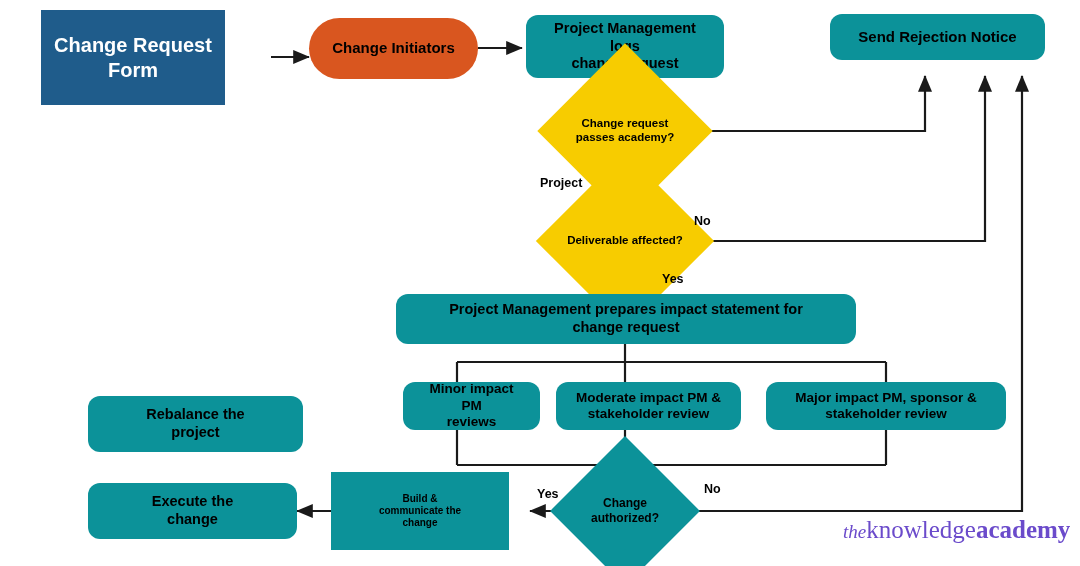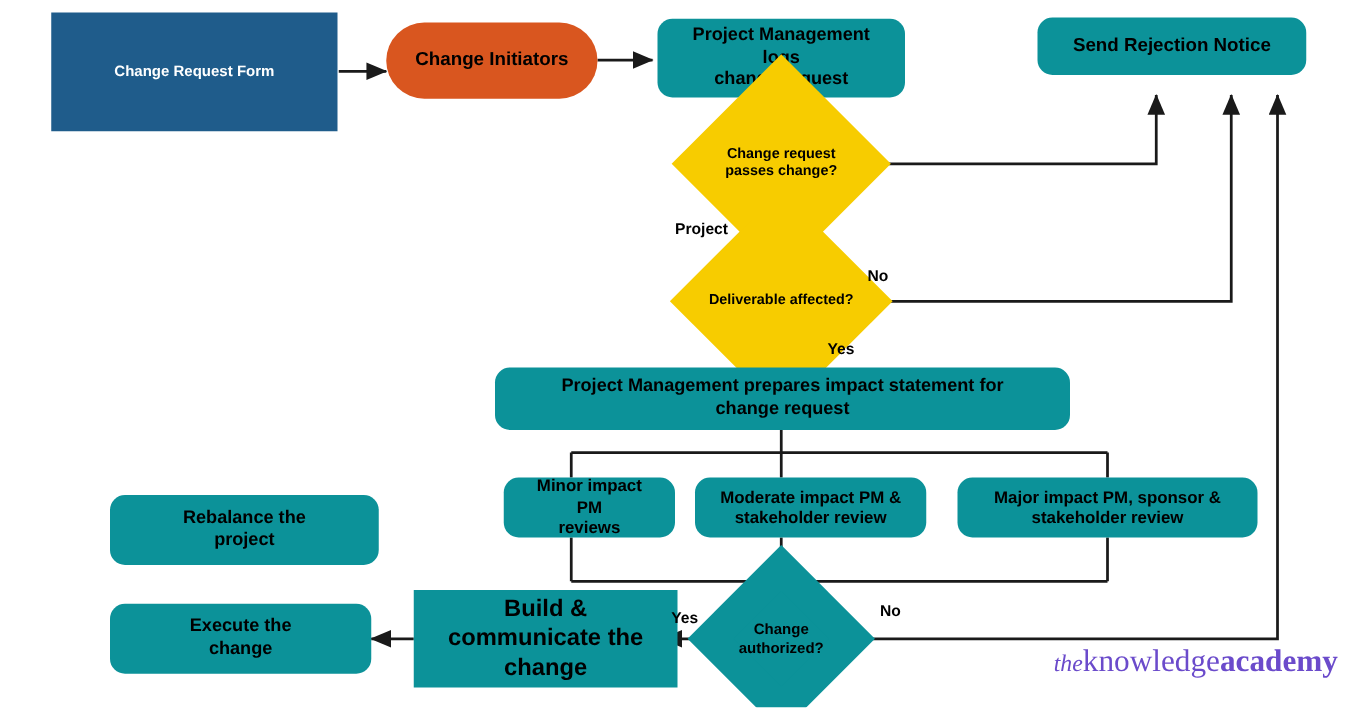--- a/index.html
+++ b/index.html
@@ -124,21 +124,21 @@
       <path d="M625,465 L625,473" marker-end="url(#arrow)"></path>
 
       <path d="M574,511 L530,511" marker-end="url(#arrow)"></path>
 
       <path d="M331,511 L297,511" marker-end="url(#arrow)"></path>
 
       <path d="M677,511 L1022,511 L1022,76" marker-end="url(#arrow)"></path>
     </g>
   </svg>
 
-  <div class="node shape-rect fill-blue" style="left:41px;top:10px;width:229px;height:95px;font-size:12px;">
+  <div class="node shape-rect fill-blue" style="left:41px;top:10px;width:184px;height:95px;font-size:20px;">
     <span>Change Request Form</span>
   </div>
 
   <div class="node shape-stadium fill-orange" style="left:309px;top:18px;width:169px;height:61px;font-size:15px;">
     <span>Change Initiators</span>
   </div>
 
   <div class="node shape-round fill-teal" style="left:526px;top:15px;width:198px;height:63px;font-size:14.5px;">
     <span>
       <span>Project Management logs</span>
@@ -150,21 +150,21 @@
     <span>Send Rejection Notice</span>
   </div>
 
   <div class="diamond dia-yellow" style="left:563px;top:69px;width:124px;height:124px;">
     <div class="dia-shape"></div>
     <div class="dia-inner" style="font-size:11.5px;">
       <span>
         <span>Change</span>
         <span>request</span>
         <span>passes</span>
-        <span>change?</span>
+        <span>academy?</span>
       </span>
     </div>
   </div>
 
   <div class="edge-label" style="left:540px;top:176px;font-size:12.5px;">Project</div>
 
   <div class="diamond dia-yellow" style="left:562px;top:178px;width:126px;height:126px;">
     <div class="dia-shape"></div>
     <div class="dia-inner" style="font-size:11.5px;">
       <span>
@@ -212,21 +212,21 @@
     </span>
   </div>
 
   <div class="node shape-round fill-teal" style="left:88px;top:483px;width:209px;height:56px;font-size:14.5px;">
     <span>
       <span>Execute the</span>
       <span>change</span>
     </span>
   </div>
 
-  <div class="node shape-rect fill-teal" style="left:331px;top:472px;width:211px;height:78px;font-size:19px;">
+  <div class="node shape-rect fill-teal" style="left:331px;top:472px;width:178px;height:78px;font-size:10px;">
     <span>
       <span>Build &amp;</span>
       <span>communicate the</span>
       <span>change</span>
     </span>
   </div>
 
   <div class="diamond dia-teal" style="left:598px;top:484px;width:54px;height:54px;">
     <div class="dia-shape"></div>
   </div>

